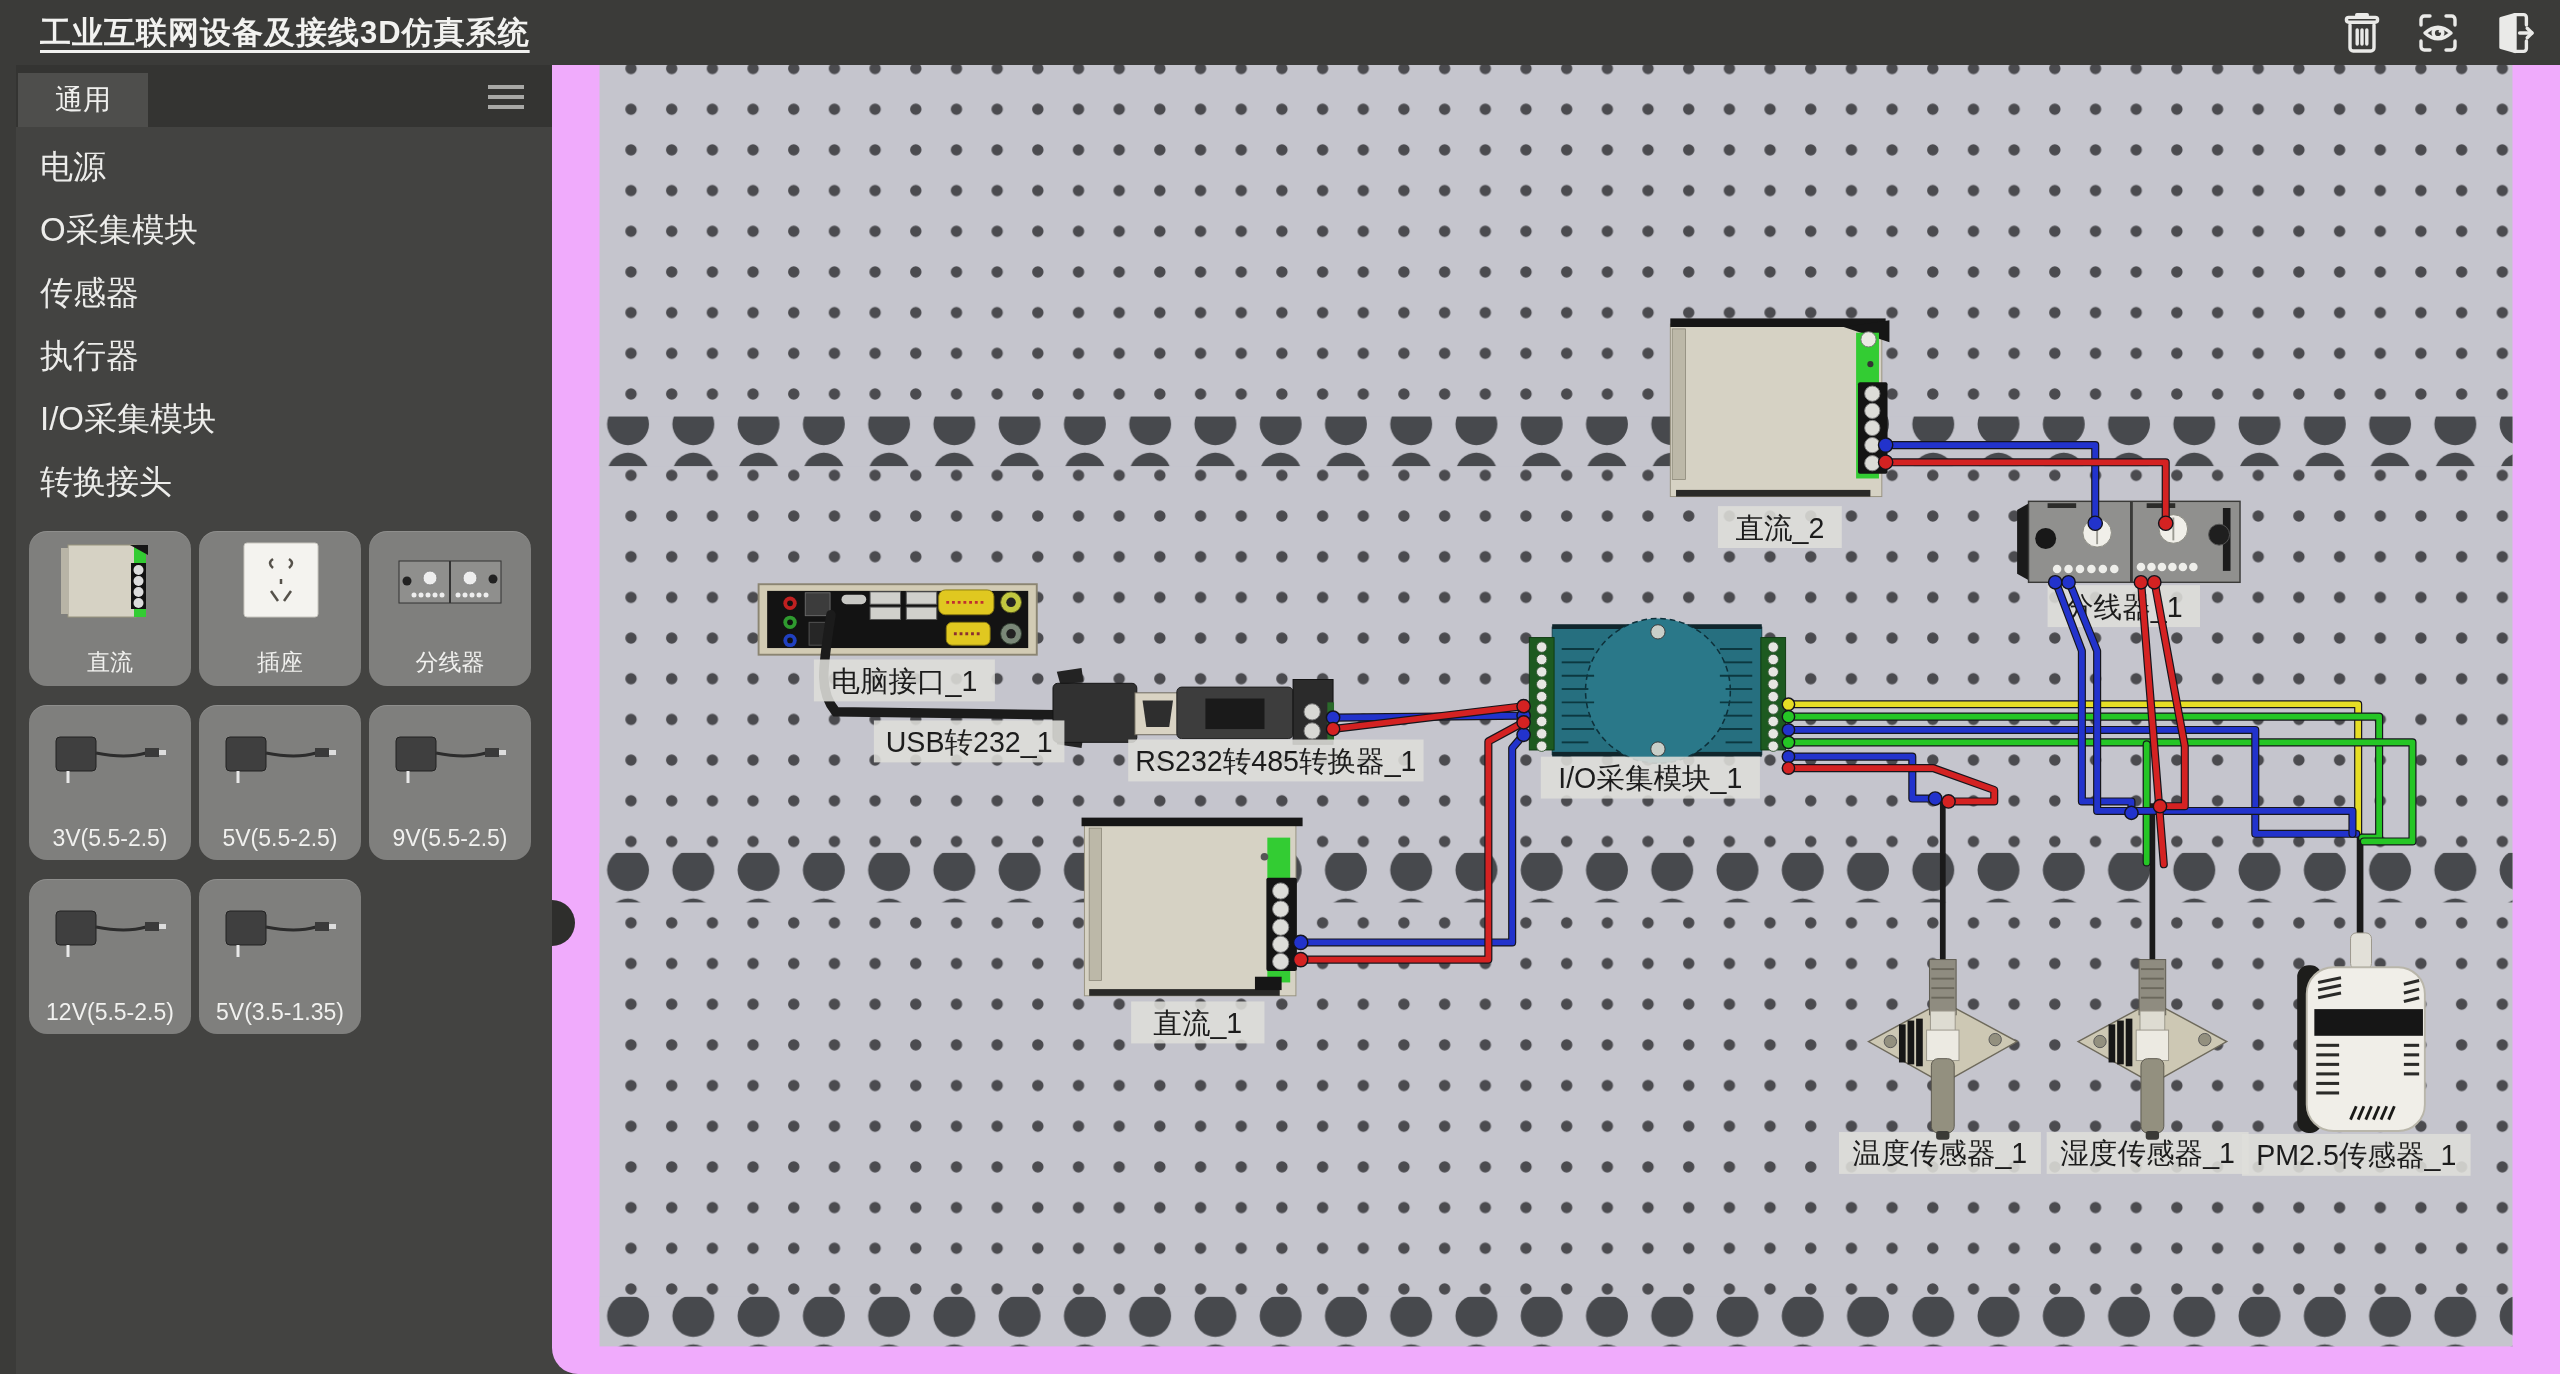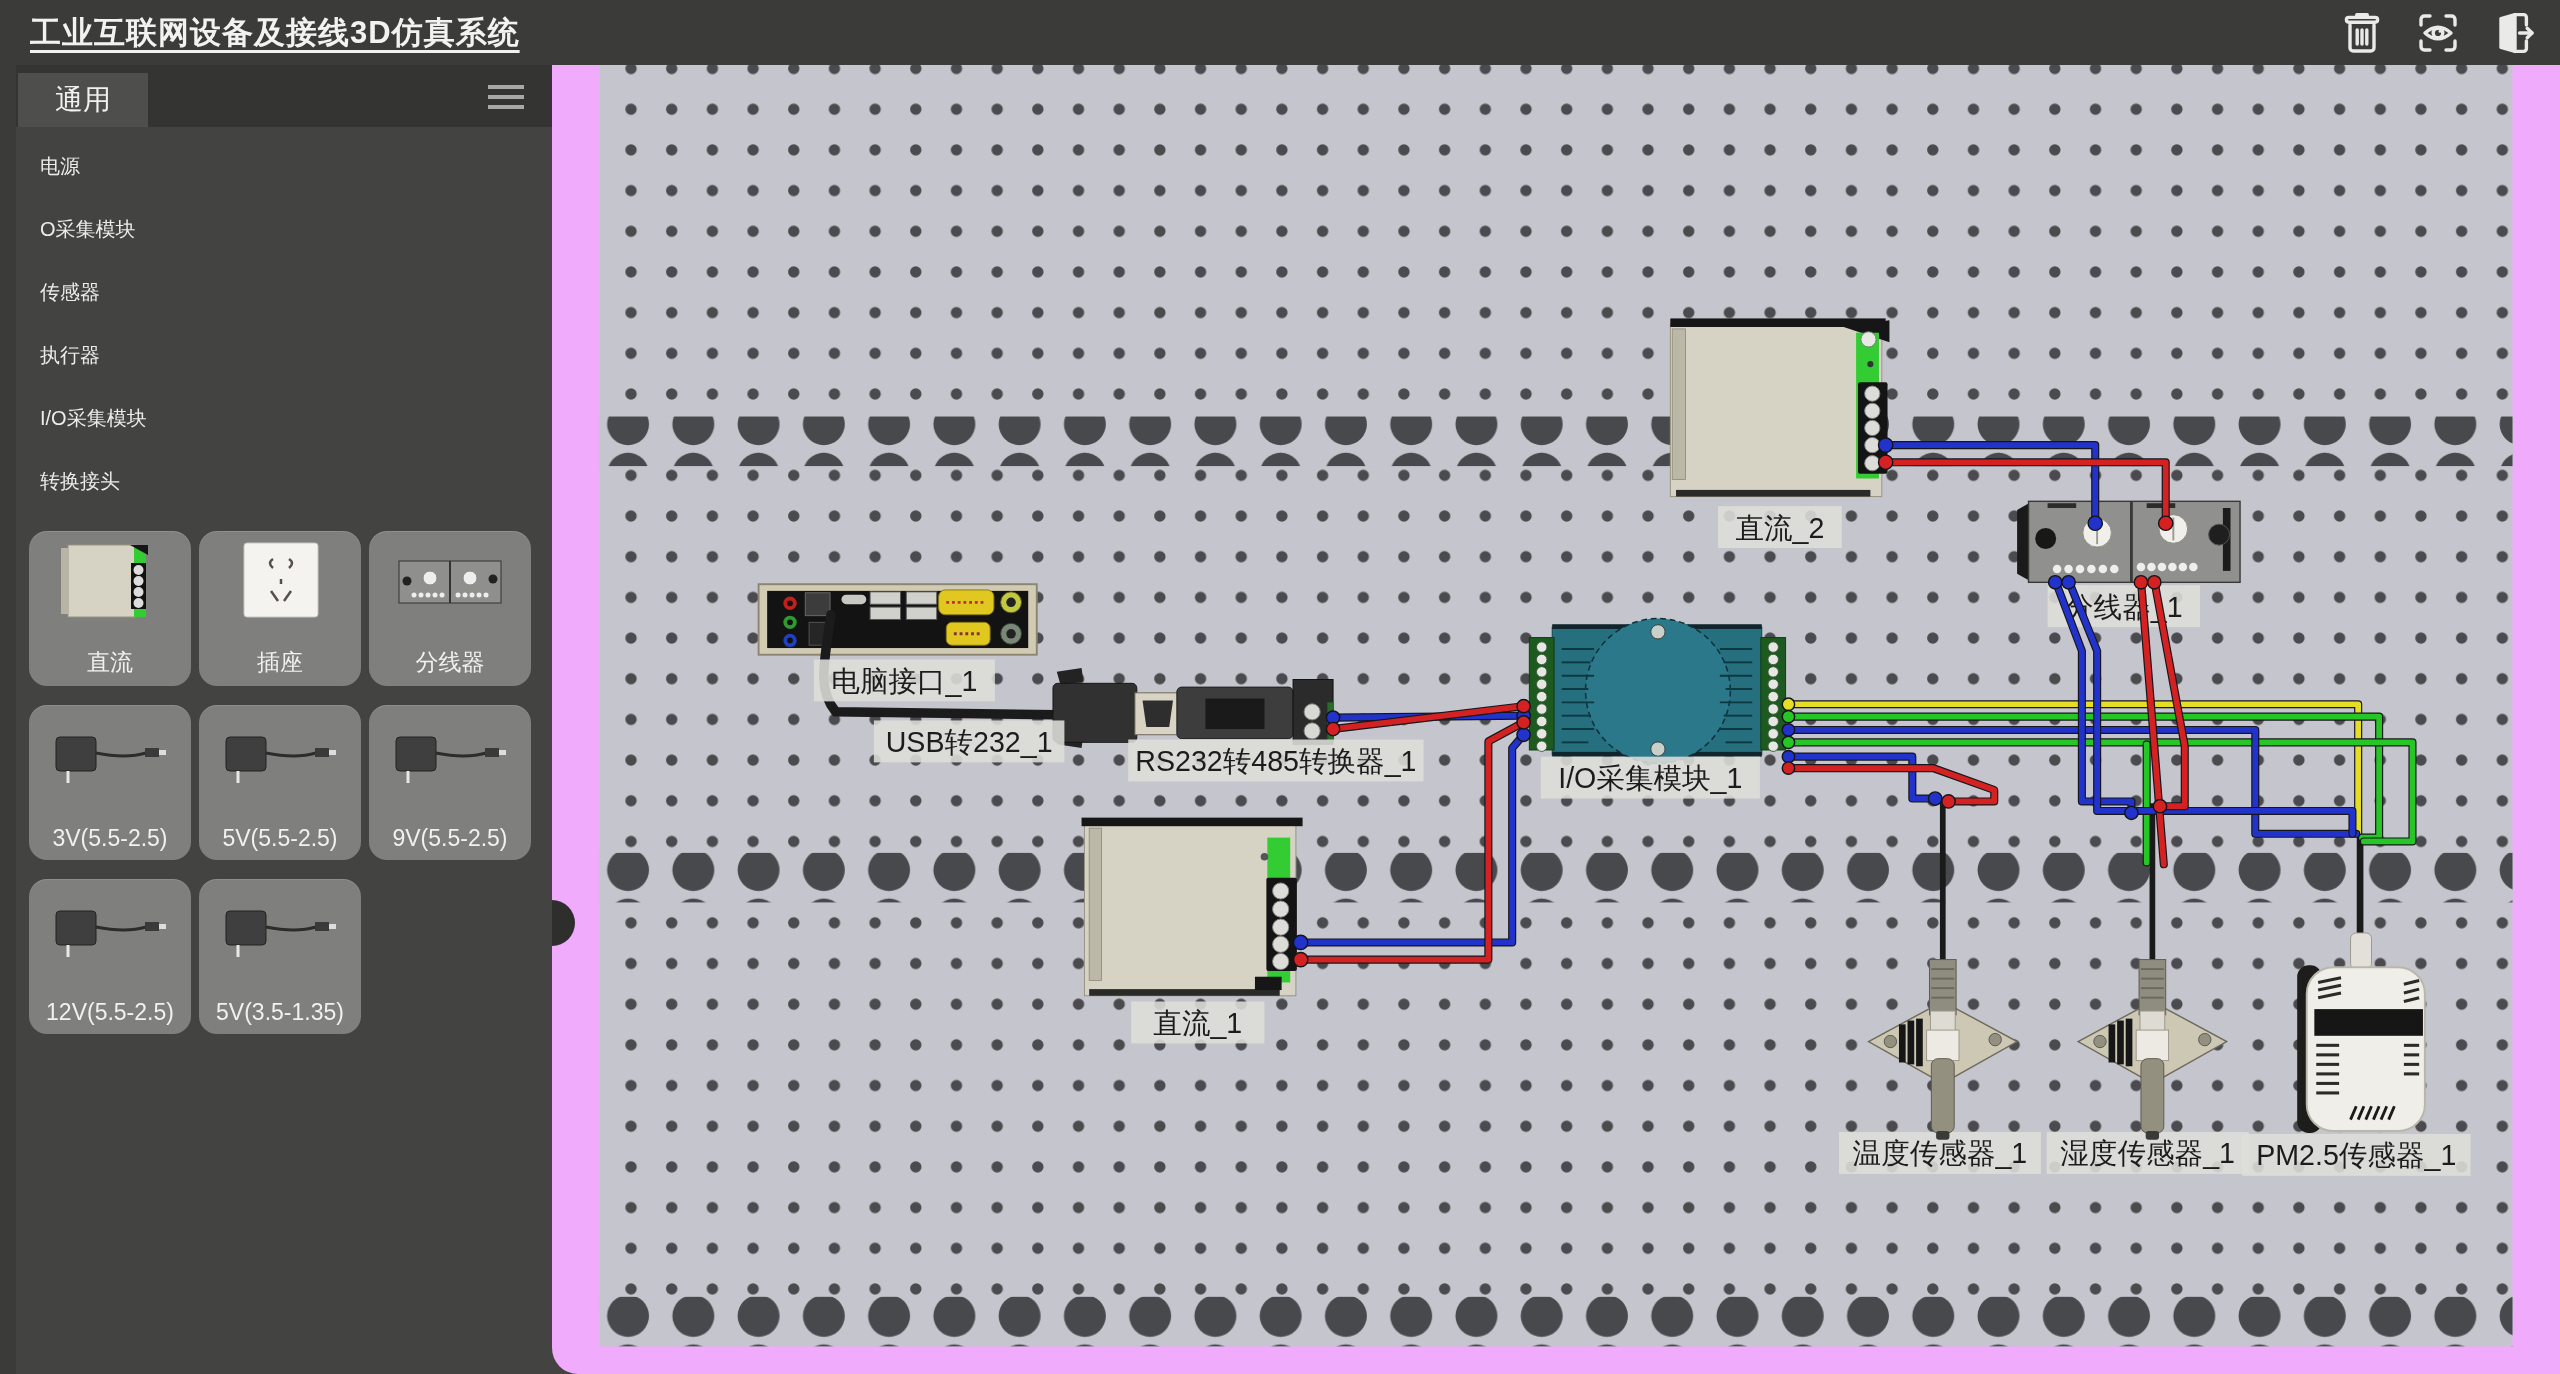--- a/index.html
+++ b/index.html
@@ -2,35 +2,35 @@
 <html><head>
 <meta charset="utf-8">
 <style>
   html,body{margin:0;padding:0;background:#2b2b29;}
   #stage{position:relative;width:2560px;height:1374px;overflow:hidden;
          font-family:"Liberation Sans",sans-serif;background:#3b3b39;}
 
   
   #topbar{position:absolute;left:0;top:0;width:2560px;height:65px;background:#3b3b39;
           display:flex;align-items:center;}
-  #title{margin-left:30px;color:#f2f2f0;font-size:31px;font-weight:bold;
+  #title{margin-left:40px;color:#f2f2f0;font-size:31px;font-weight:bold;
          text-decoration:underline;text-underline-offset:7px;letter-spacing:1px;}
   #topicons{margin-left:auto;margin-right:22px;display:flex;gap:28px;align-items:center;}
   .topicon{width:48px;height:48px;cursor:pointer;}
   .topicon svg{width:100%;height:100%;}
 
   
   #sidebar{position:absolute;left:0;top:65px;width:552px;height:1309px;background:#434341;margin-left:16px;}
   #tabstrip{position:absolute;left:0;top:0;width:552px;height:62px;background:#343432;}
   #tab-common{position:absolute;left:2px;top:8px;width:130px;height:54px;background:#4e4e4c;
               color:#f0f0ee;font-size:28px;display:flex;align-items:center;justify-content:center;}
   #hamburger{position:absolute;right:44px;top:20px;width:36px;height:26px;cursor:pointer;}
   #hamburger i{display:block;height:4px;background:#a8a8a6;margin-bottom:6px;}
   #menu{position:absolute;left:0;top:70px;width:530px;}
-  .menu-item{height:63px;line-height:63px;padding-left:24px;color:#ececea;font-size:20px;cursor:pointer;}
+  .menu-item{height:63px;line-height:63px;padding-left:24px;color:#ececea;font-size:33px;cursor:pointer;}
   #scrollthumb{position:absolute;left:536px;top:130px;width:11px;height:315px;background:#a2a2a0;border-radius:6px;}
   #cards{position:absolute;left:13px;top:466px;display:grid;
          grid-template-columns:repeat(3,162px);grid-auto-rows:155px;gap:19px 8px;}
   .card{background:#7f7f7d;border-radius:18px;position:relative;cursor:pointer;
         box-shadow:inset 0 1px 0 rgba(255,255,255,.12);}
   .card .thumb{position:absolute;left:50%;top:6px;transform:translateX(-50%);}
   .card .card-label{position:absolute;left:0;right:0;bottom:8px;text-align:center;
         color:#f1f1ef;font-size:23px;}
   #drawer-handle{position:absolute;left:552px;top:900px;width:23px;height:46px;background:#2e2e2c;
         border-radius:0 23px 23px 0;z-index:5;cursor:pointer;}

